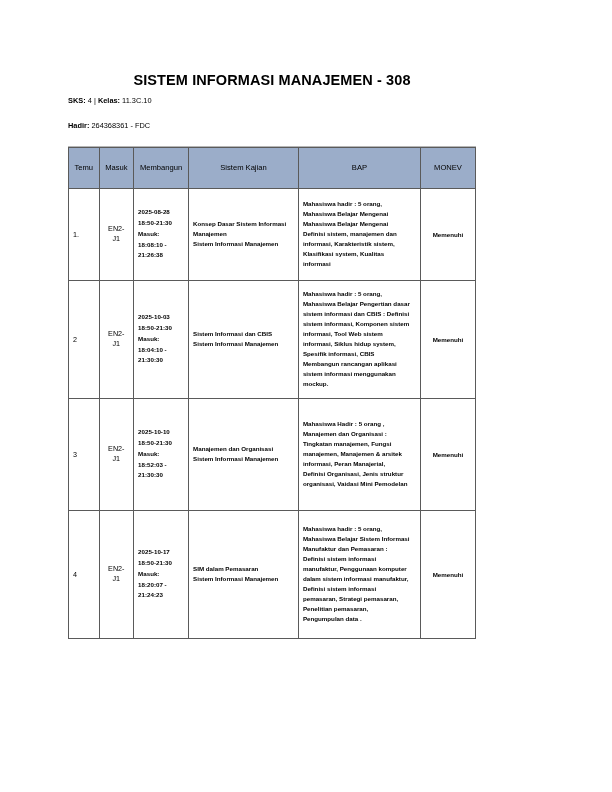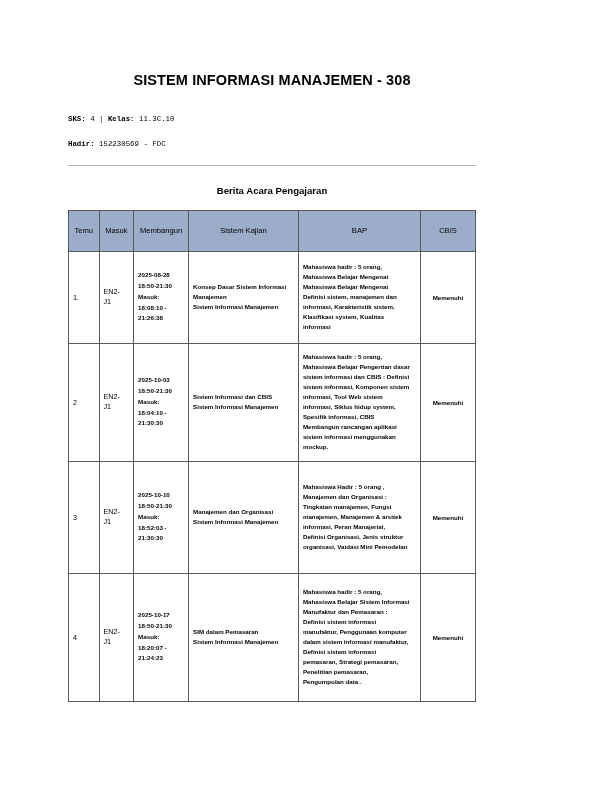--- a/index.html
+++ b/index.html
@@ -23,22 +23,21 @@
   }
   .doc-title {
     text-align: center;
     font-size: 14.5px;
     font-weight: bold;
     letter-spacing: 0.1px;
     margin: 16px 0 0 0;
     line-height: 1.2;
   }
   .meta-block {
-    margin-top: 26px;
-    font-family: Liberation Mono, monospace;
+    margin-top: 7px;
   }
   .meta-line {
     font-size: 7.4px;
     line-height: 1.3;
     margin: 0 0 15px 0;
     white-space: nowrap;
   }
   .meta-line .lbl {
     font-weight: bold;
   }
@@ -81,20 +80,21 @@
   .col-kajian { width: 27%; }
   .col-bap    { width: 30%; }
   .col-monev  { width: 13.5%; }
 
   td.c-temu {
     text-align: left;
     font-size: 7.2px;
     padding-left: 8px;
   }
   td.c-ruang {
+    text-align: center;
     font-size: 7.2px;
     line-height: 1.45;
   }
   td.c-hadir {
     font-size: 6.2px;
     font-weight: bold;
     line-height: 1.75;
     text-align: left;
     padding-left: 7px;
   }
@@ -127,44 +127,43 @@
 </style>
 </head>
 <body>
 
 <div class="page">
 
   <h1 class="doc-title">SISTEM INFORMASI MANAJEMEN - 308</h1>
 
   <div class="meta-block">
     <p class="meta-line"><span class="lbl">SKS:</span><span class="val"> 4 </span><span class="val">| </span><span class="lbl">Kelas:</span><span class="val"> 11.3C.10</span></p>
-    <p class="meta-line"><span class="lbl">Hadir:</span><span class="val"> 152230569 - FDC</span></p>
+    <p class="meta-line"><span class="lbl">Hadir:</span><span class="val"> 264368361 - FDC</span></p>
   </div>
 
   <hr class="divider">
 
-  <h2 class="section-title">Berita Acara Pengajaran</h2>
 
   <table class="bap">
     <colgroup>
       <col class="col-temu">
         <col class="col-ruang">
         <col class="col-hadir">
       <col class="col-kajian">
         <col class="col-bap">
         <col class="col-monev">
     </colgroup>
     <thead>
       <tr>
         <th>Temu</th>
         <th>Masuk</th>
         <th>Membangun</th>
         <th>Sistem Kajian</th>
         <th>BAP</th>
-        <th>CBIS</th>
+        <th>MONEV</th>
       </tr>
     </thead>
     <tbody>
 
       <tr class="r1">
         <td class="c-temu">1.</td>
         <td class="c-ruang">
           <span class="ln">EN2-</span>
           <span class="ln">J1</span>
         </td>

